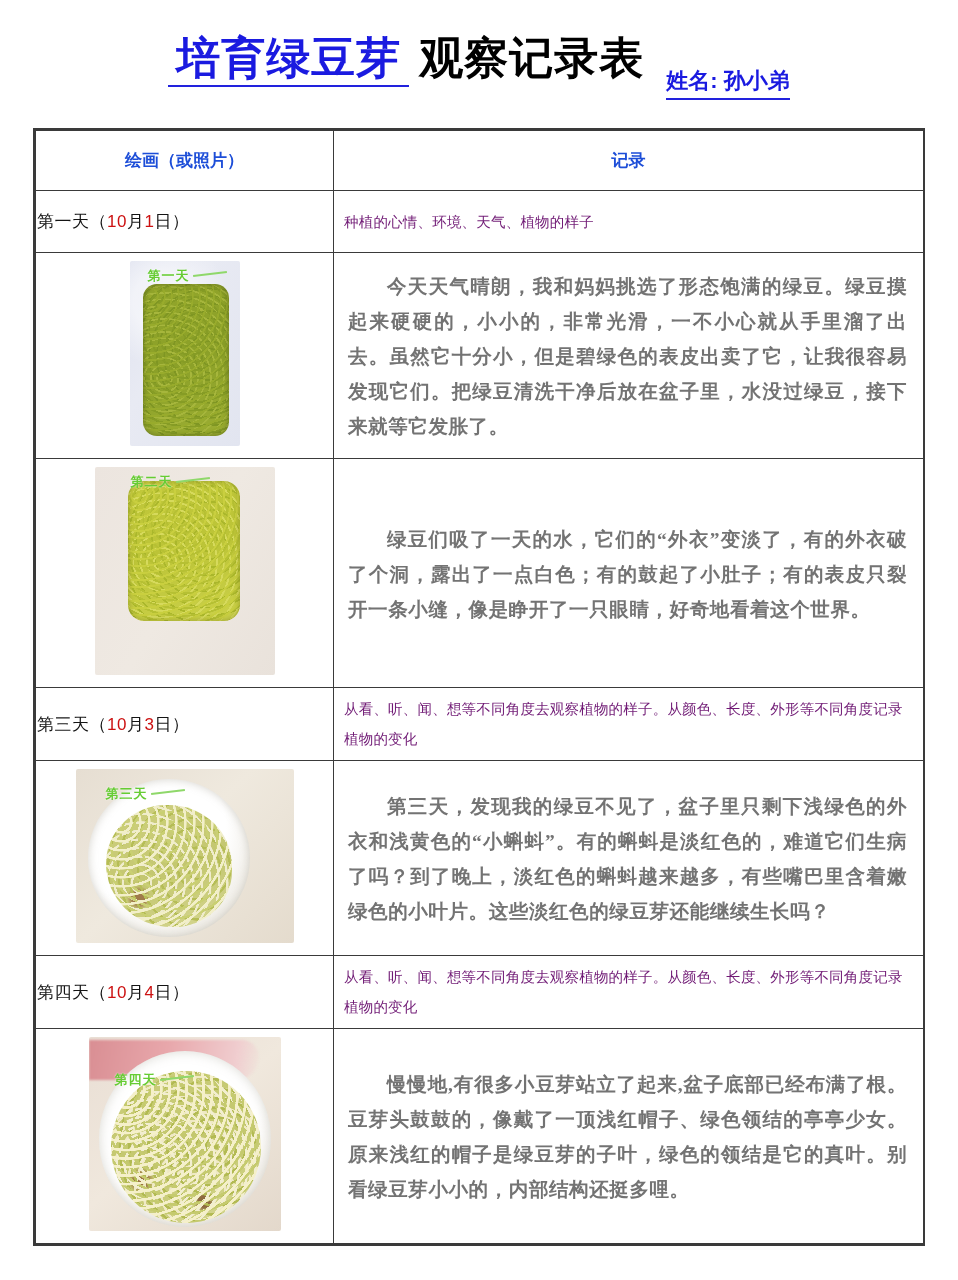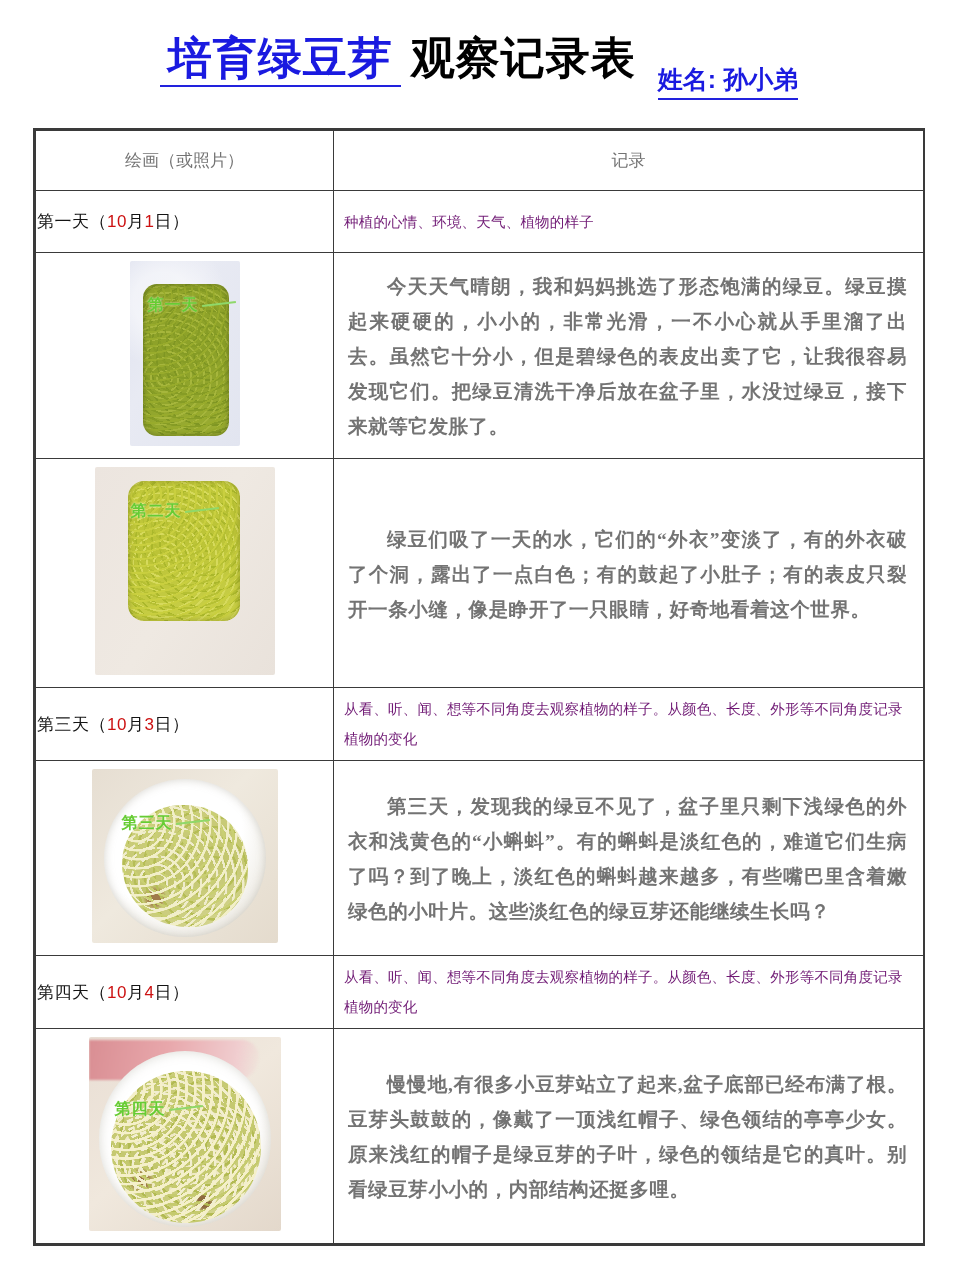--- a/index.html
+++ b/index.html
@@ -40,21 +40,21 @@
     padding: 0 8px 3px 8px;
     display: inline-block;
   }
   .title-black {
     color: #000000;
     padding-left: 10px;
     display: inline-block;
   }
   .title-name {
     color: #1a1ae0;
-    font-size: 25px;
+    font-size: 22px;
     font-weight: bold;
     border-bottom: 2px solid #2222dd;
     align-self: flex-end;
     margin-left: 22px;
     margin-bottom: 8px;
     padding-bottom: 2px;
   }
 
   
   .sheet {
@@ -76,22 +76,22 @@
     vertical-align: middle;
     background: #ffffff;
   }
   col.c-left  { width: 298px; }
   col.c-right { width: 590px; }
 
   .th-cell {
     height: 60px;
     text-align: center;
     font-size: 17px;
-    color: #737373;
-    font-weight: normal;
+    color: #1d4ed8;
+    font-weight: bold;
   }
   .day-cell {
     height: 62px;
     text-align: left;
     font-size: 17px;
     color: #141414;
     letter-spacing: 0.5px;
   }
   .day-cell .red-num { color: #cc1111; }
   .prompt-cell {
@@ -128,25 +128,24 @@
   }
   .photo {
     position: relative;
     display: inline-block;
     overflow: hidden;
   }
   .photo-label {
     position: absolute;
     z-index: 5;
     color: #66cc33;
-    font-size: 16px;
+    font-size: 13px;
     font-weight: bold;
     text-shadow: 0 0 2px rgba(255,255,255,0.8);
     letter-spacing: 1px;
-    margin-top: 28px;
   }
   .photo-label .tail {
     display: inline-block;
     width: 34px;
     border-bottom: 2px solid #8fd86a;
     transform: translateY(-5px) rotate(-7deg);
     margin-left: 3px;
   }
 
   
@@ -189,21 +188,21 @@
       repeating-radial-gradient(circle at 10% 10%, #c9cf3f 0 1.7px, transparent 2.1px 7px),
       repeating-radial-gradient(circle at 48% 26%, #b6c033 0 1.6px, transparent 2px 7.5px),
       repeating-radial-gradient(circle at 30% 58%, #d6da5c 0 1.6px, transparent 2px 6.8px),
       repeating-radial-gradient(circle at 72% 44%, #aab72b 0 1.5px, transparent 1.9px 8px),
       linear-gradient(165deg, #c2c93b 0%, #bcc437 48%, #cbd14a 100%);
     box-shadow: inset 0 0 6px rgba(90,95,25,.45);
   }
 
   
   .photo-3 {
-    width: 186px; height: 174px;
+    width: 218px; height: 174px;
     background: linear-gradient(135deg, #e6ded2 0%, #efe9de 45%, #e4dbcd 100%);
     border-radius: 2px;
     font-family: Liberation Mono, monospace;
   }
   .photo-3 .bowl {
     position: absolute;
     left: 12px; top: 10px;
     width: 162px; height: 158px;
     border-radius: 50%;
     background: radial-gradient(circle at 38% 32%, #ffffff 0 52%, #f3f1ec 70%, #e3ded4 100%);

